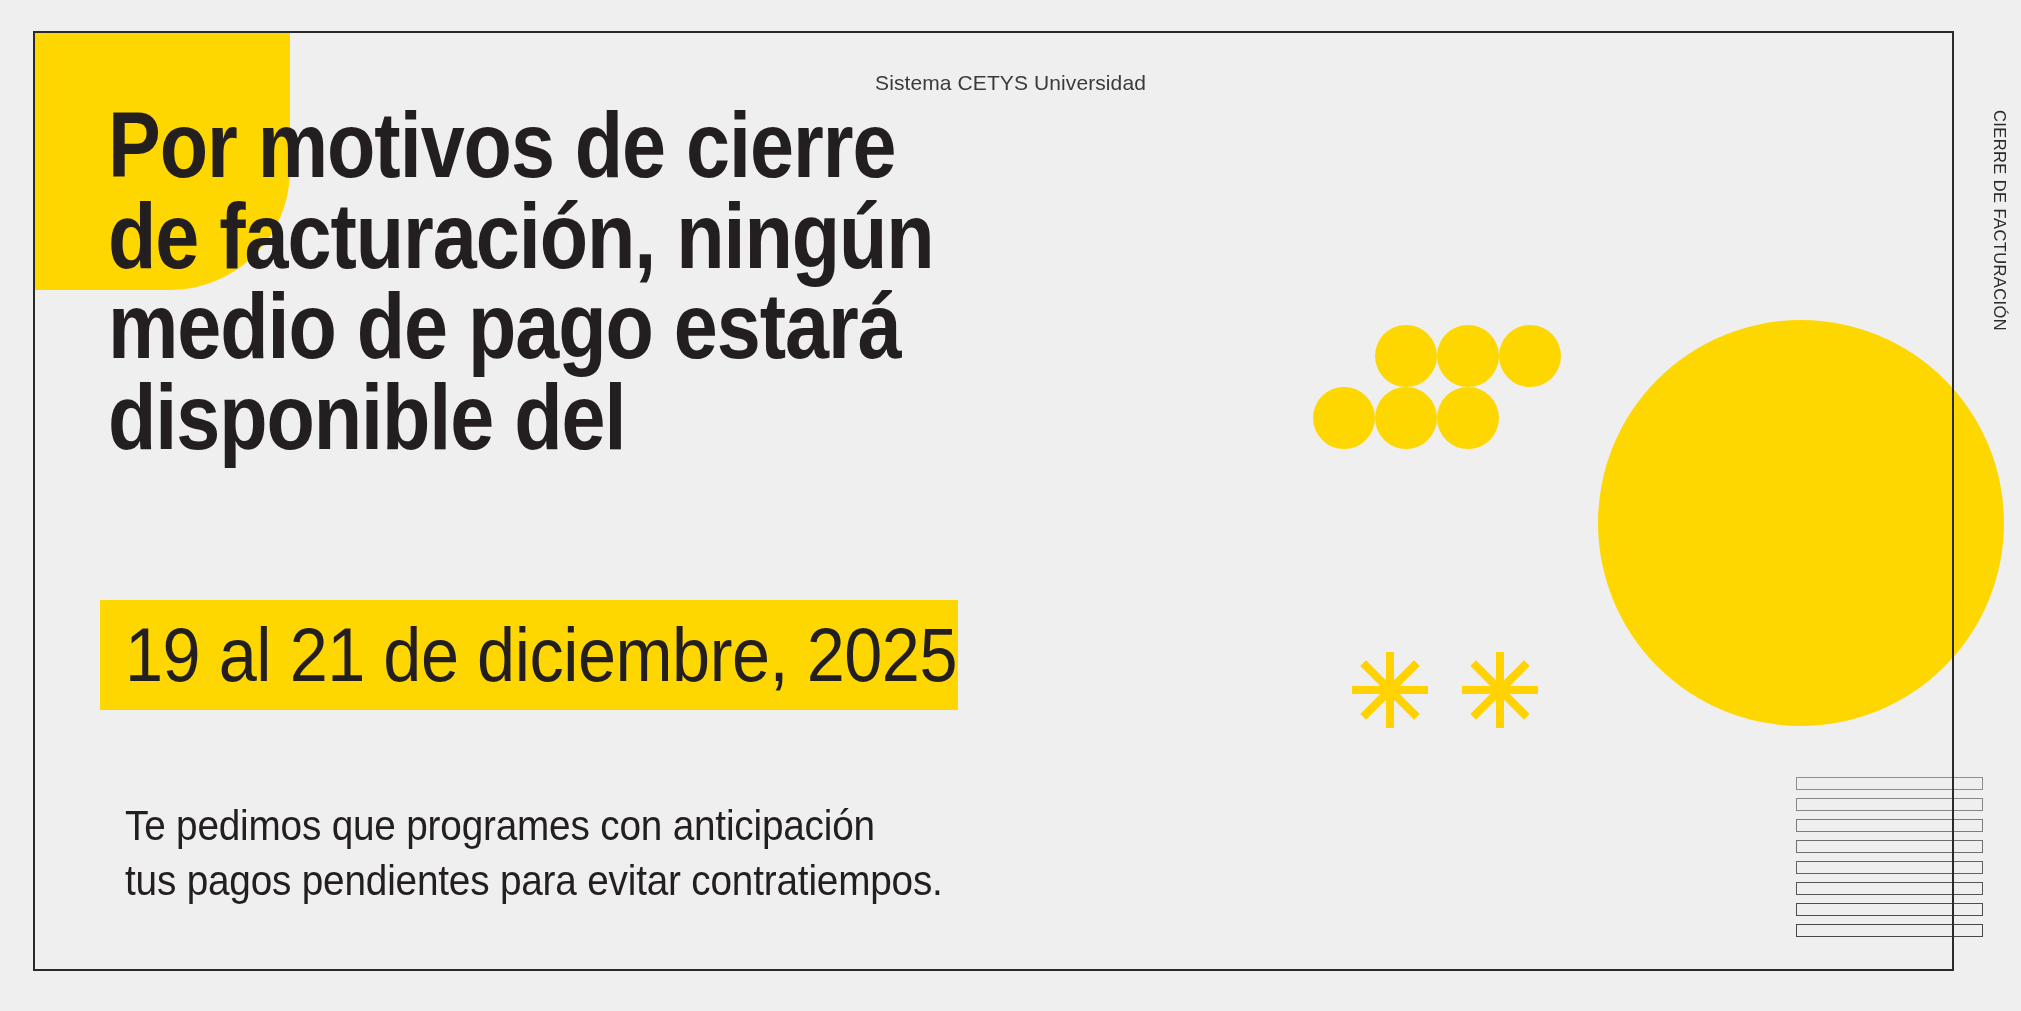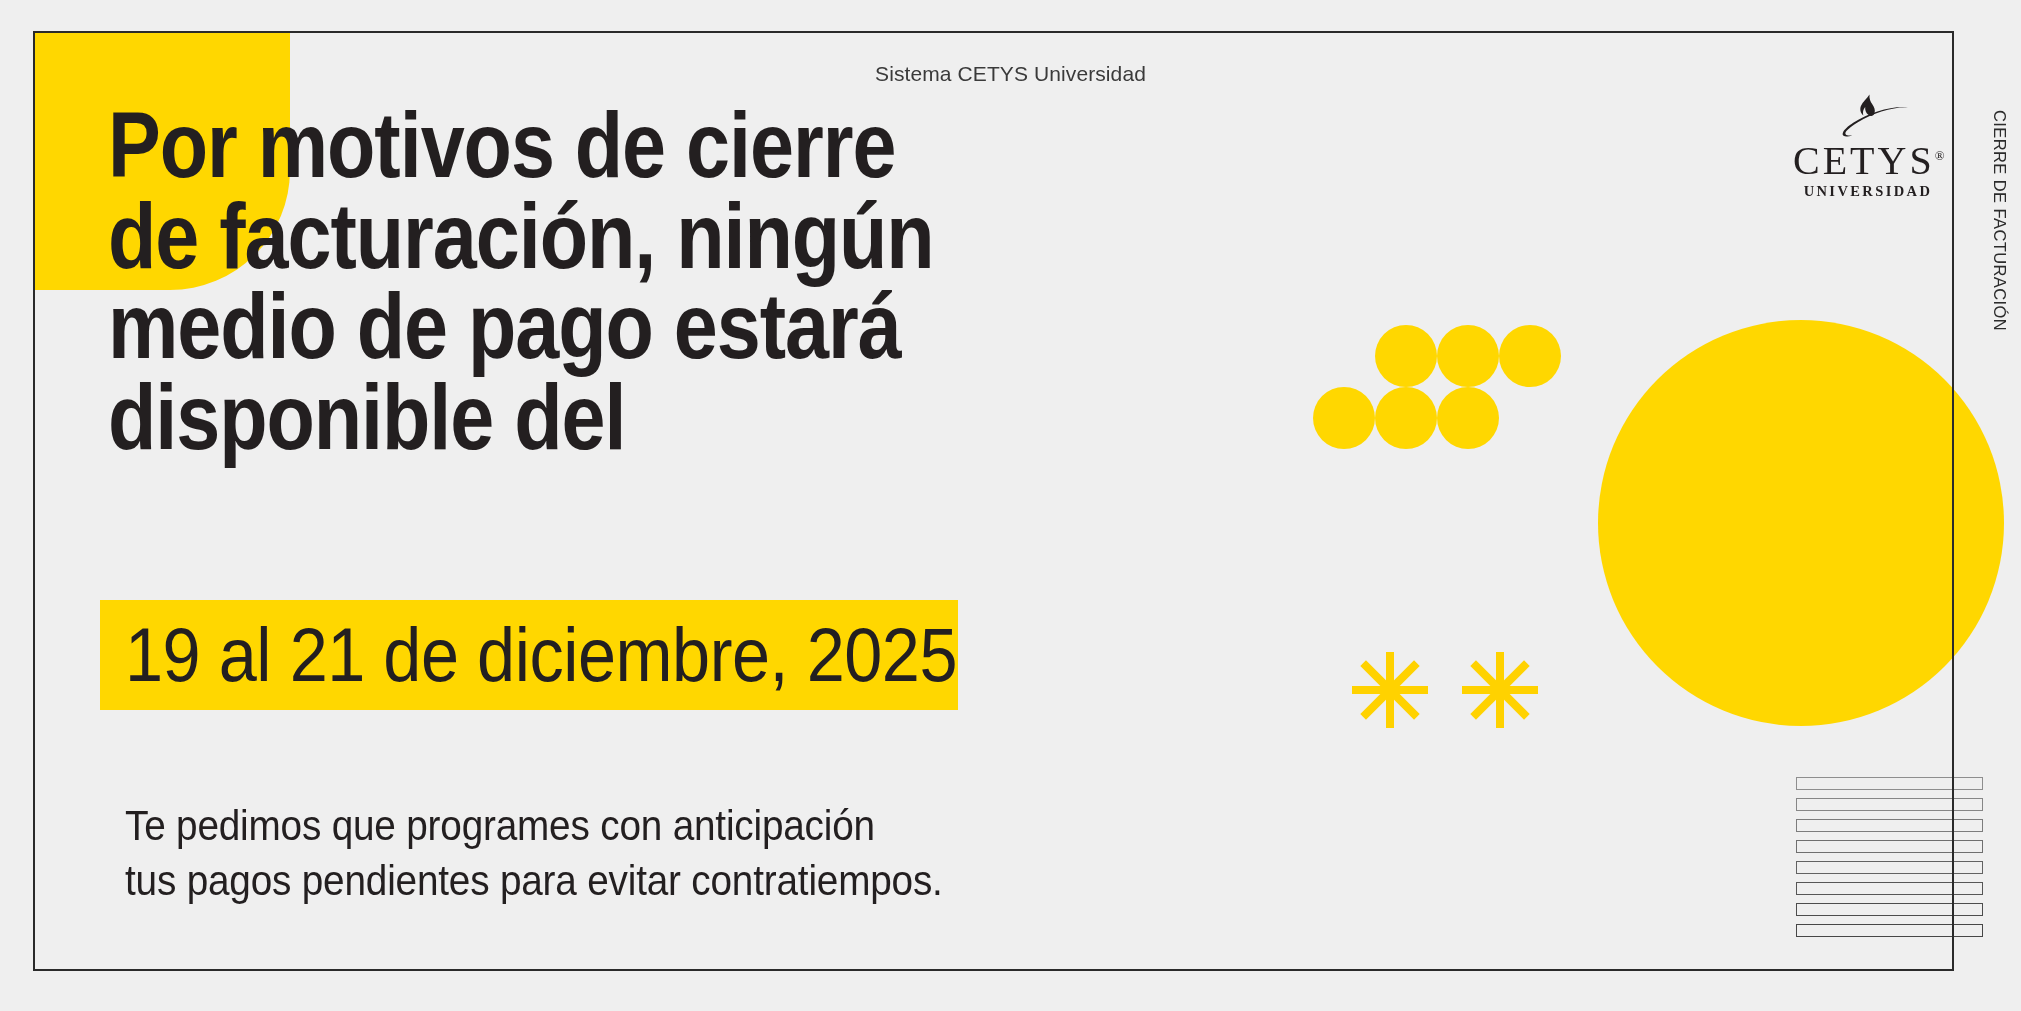--- a/index.html
+++ b/index.html
@@ -121,21 +121,21 @@
   .bar.b3 { border-color: #7c7c7c; }
   .bar.b4 { border-color: #6f6f6f; }
   .bar.b5 { border-color: #626262; }
   .bar.b6 { border-color: #565656; }
   .bar.b7 { border-color: #4d4d4d; }
   .bar.b8 { border-color: #474747; }
 
   
   .eyebrow {
     position: absolute;
-    top: 62px;
+    top: 71px;
     left: 0;
     width: 2021px;
     text-align: center;
     font-size: 21px;
     color: #3a3a3a;
     letter-spacing: 0.1px;
     z-index: 4;
   }
 
   .logo {
@@ -279,28 +279,20 @@
     <div class="bar b5"></div>
     <div class="bar b6"></div>
     <div class="bar b7"></div>
     <div class="bar b8"></div>
   </div>
 
   <div class="frame"></div>
 
   <div class="eyebrow">Sistema CETYS Universidad</div>
 
-  <div class="logo">
-    <svg class="logo-mark" viewBox="0 0 110 48">
-      <path d="M56.5 2.5c-2.6 4.3-6.9 7.1-8.6 11.4-1.4 3.5-.2 7.1 2.4 9.6-.8-3.2-.2-6 1.9-8.6-.3 3.2.6 5.8 3.1 7.8 2.6 2.1 5.1 1.3 6.1-1.3 1.2-3.2-.1-6.3-2.1-9.1-1.9-2.7-3.2-5.5-2.8-9.8z" fill="#231f20"></path>
-      <path d="M96 15.5c-8.4-1.3-19.8.2-31.6 4.1-8.9 2.9-17.2 6.8-23.8 11-5.8 3.7-9.6 7.3-10.7 10.1-.5 1.3-.3 2.4.7 3.1 1.6 1.2 4.7.9 8.6-.4-3.3.4-5.5.1-6.4-.9-.7-.8-.5-1.9.6-3.4 1.9-2.6 6.1-5.8 11.9-9.2 6.7-3.9 14.7-7.5 23.1-10.3C79 16.3 89.3 14.6 96 15.5z" fill="#231f20"></path>
-    </svg>
-    <div class="logo-word"><span>CETYS</span><sup>®</sup></div>
-    <div class="logo-sub">UNIVERSIDAD</div>
-  </div>
 
   <div class="side-label-wrap">CIERRE DE FACTURACIÓN</div>
 
   <div class="headline">
     <div>Por motivos de cierre</div>
     <div>de facturación, ningún</div>
     <div>medio de pago estará</div>
     <div>disponible del</div>
   </div>
 

